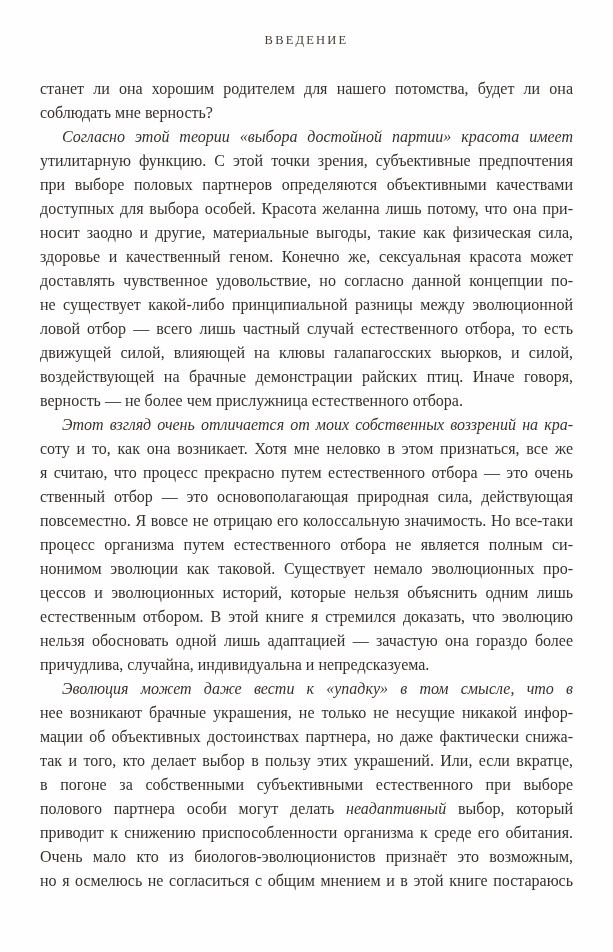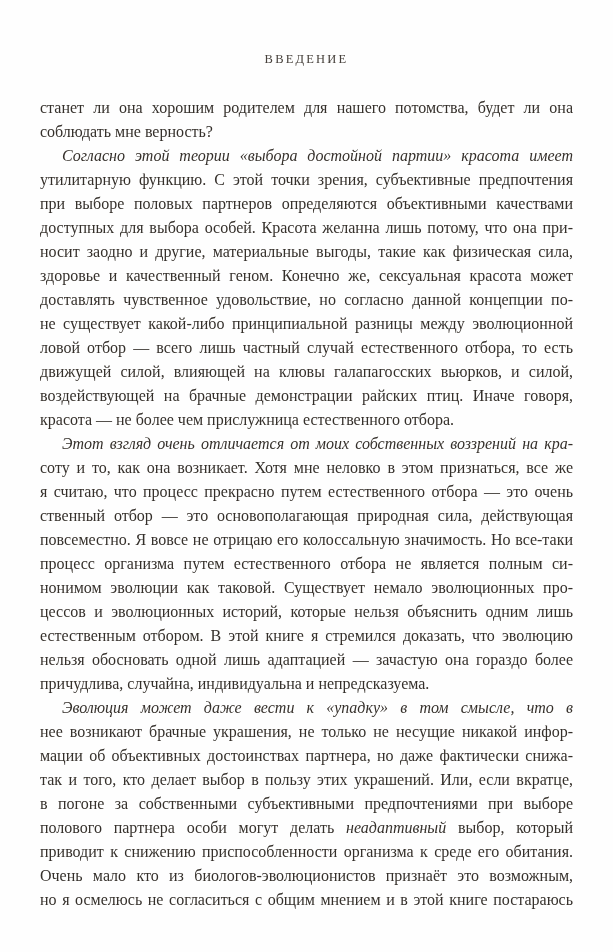--- a/index.html
+++ b/index.html
@@ -12,21 +12,21 @@
     padding: 0;
     background: var(--bg);
   }
   .page {
     position: relative;
     width: 613px;
     height: 952px;
     background: var(--bg);
     overflow: hidden;
     box-sizing: border-box;
-    padding-top: 52px;
+    padding-top: 33px;
     font-family: "Liberation Serif", "DejaVu Serif", serif;
     color: var(--fg);
   }
   .running-head {
     text-align: center;
     font-size: 12.5px;
     line-height: 14px;
     letter-spacing: 2.2px;
     color: var(--hd);
     text-transform: uppercase;
@@ -67,35 +67,35 @@
       <div class="line"><span>утилитарную функцию. С этой точки зрения, субъективные предпочтения</span></div>
       <div class="line"><span>при выборе половых партнеров определяются объективными качествами</span></div>
       <div class="line"><span>доступных для выбора особей. Красота желанна лишь потому, что она при-</span></div>
       <div class="line"><span>носит заодно и другие, материальные выгоды, такие как физическая сила,</span></div>
       <div class="line"><span>здоровье и качественный геном. Конечно же, сексуальная красота может</span></div>
       <div class="line"><span>доставлять чувственное удовольствие, но согласно данной концепции по-</span></div>
       <div class="line"><span>не существует какой-либо принципиальной разницы между эволюционной</span></div>
       <div class="line"><span>ловой отбор — всего лишь частный случай естественного отбора, то есть</span></div>
       <div class="line"><span>движущей силой, влияющей на клювы галапагосских вьюрков, и силой,</span></div>
       <div class="line"><span>воздействующей на брачные демонстрации райских птиц. Иначе говоря,</span></div>
-      <div class="line para-end"><span>красота — не более чем прислужница естественного отбора.</span></div>
+      <div class="line para-end"><span>верность — не более чем прислужница естественного отбора.</span></div>
       <div class="line indent"><span>Этот взгляд очень отличается от моих собственных воззрений на кра-</span></div>
       <div class="line"><span>соту и то, как она возникает. Хотя мне неловко в этом признаться, все же</span></div>
       <div class="line"><span>я считаю, что процесс прекрасно путем естественного отбора — это очень</span></div>
       <div class="line"><span>ственный отбор — это основополагающая природная сила, действующая</span></div>
       <div class="line"><span>повсеместно. Я вовсе не отрицаю его колоссальную значимость. Но все-таки</span></div>
       <div class="line"><span>процесс организма путем естественного отбора не является полным си-</span></div>
       <div class="line"><span>нонимом эволюции как таковой. Существует немало эволюционных про-</span></div>
       <div class="line"><span>цессов и эволюционных историй, которые нельзя объяснить одним лишь</span></div>
       <div class="line"><span>естественным отбором. В этой книге я стремился доказать, что эволюцию</span></div>
       <div class="line"><span>нельзя обосновать одной лишь адаптацией — зачастую она гораздо более</span></div>
       <div class="line para-end"><span>причудлива, случайна, индивидуальна и непредсказуема.</span></div>
       <div class="line indent"><span>Эволюция может даже вести к «упадку» в том смысле, что в результате</span></div>
       <div class="line"><span>нее возникают брачные украшения, не только не несущие никакой инфор-</span></div>
       <div class="line"><span>мации об объективных достоинствах партнера, но даже фактически снижа-</span></div>
       <div class="line"><span>так и того, кто делает выбор в пользу этих украшений. Или, если вкратце,</span></div>
-      <div class="line"><span>в погоне за собственными субъективными предпочтениями при выборе</span></div>
+      <div class="line"><span>в погоне за собственными субъективными естественного при выборе</span></div>
       <div class="line"><span>полового партнера особи могут делать </span><span class="italic">неадаптивный</span><span> выбор, который</span></div>
       <div class="line"><span>приводит к снижению приспособленности организма к среде его обитания.</span></div>
       <div class="line"><span>Очень мало кто из биологов-эволюционистов признаёт это возможным,</span></div>
       <div class="line"><span>но я осмелюсь не согласиться с общим мнением и в этой книге постараюсь</span></div>
     </div>
 </div>
 
 </body></html>

